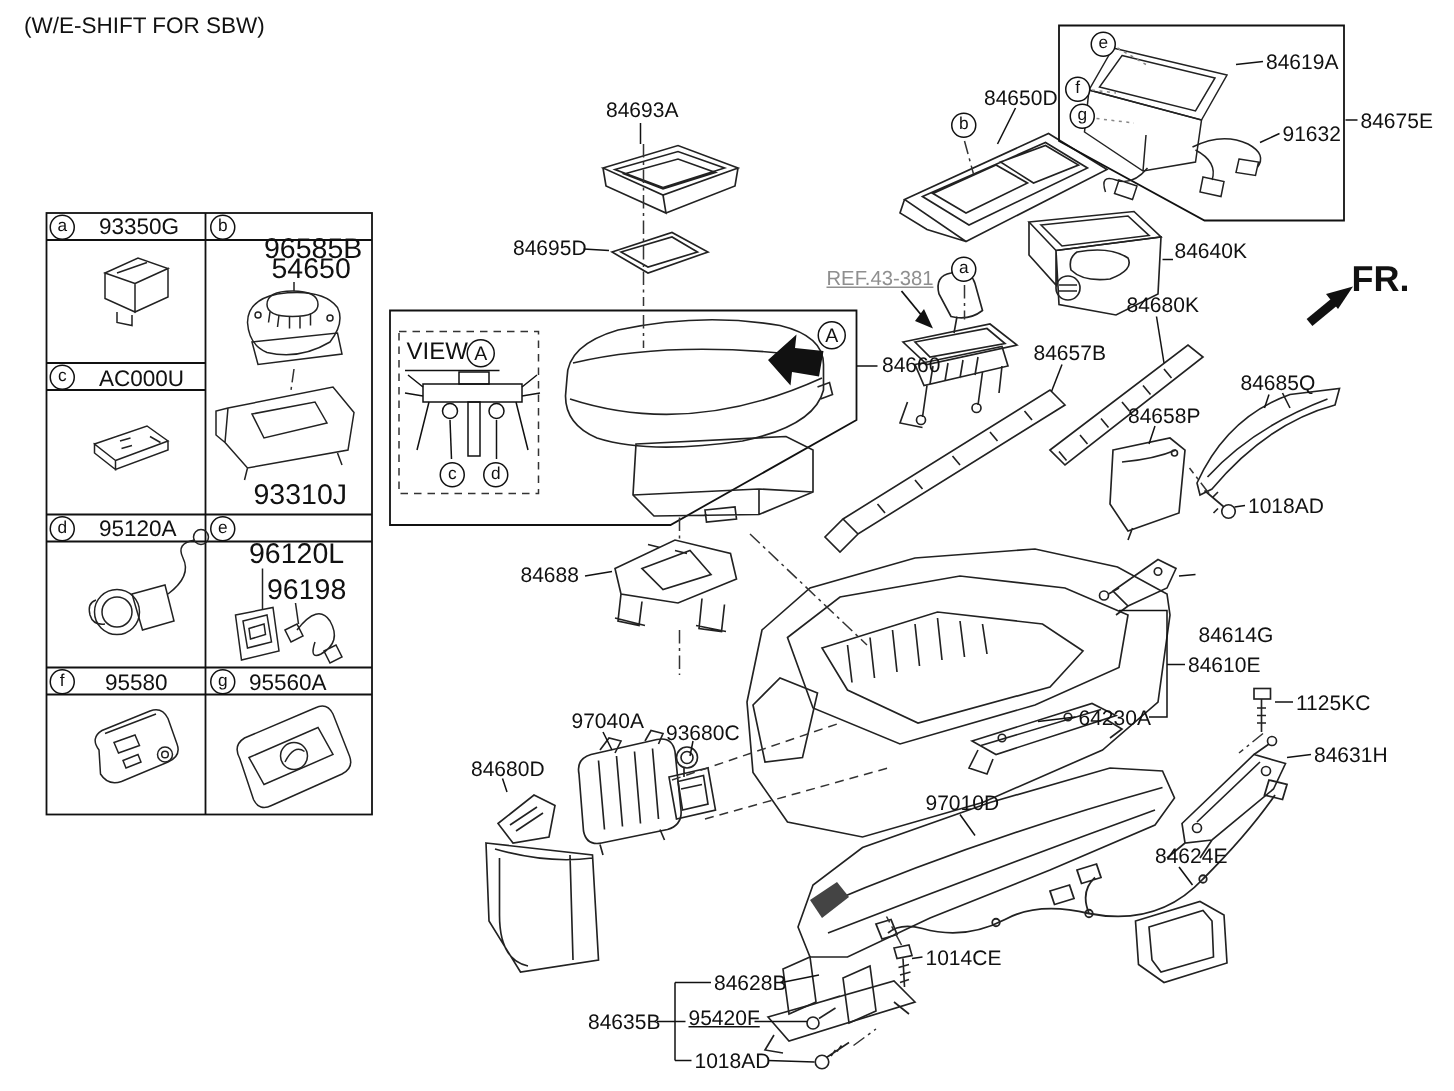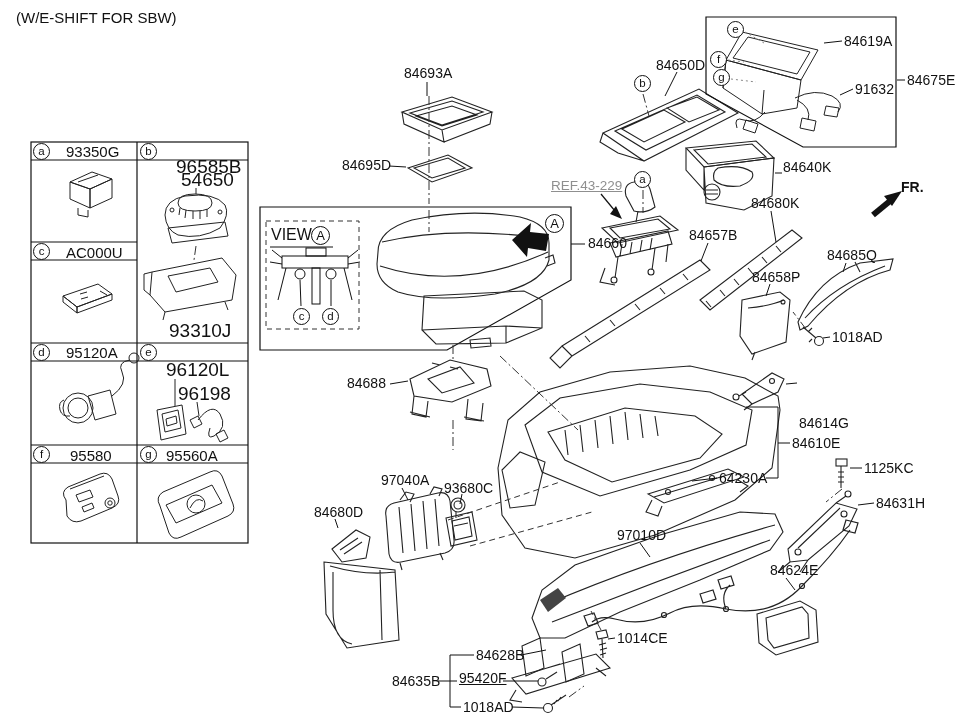--- a/index.html
+++ b/index.html
@@ -3,21 +3,21 @@
 <meta charset="utf-8">
 <style>
   html,body{margin:0;padding:0;background:#ffffff;}
   #canvas{position:relative;width:969px;height:727px;background:#ffffff;overflow:hidden;
           font-family:"Liberation Sans",sans-serif;color:#111;}
   #art{position:absolute;left:0;top:0;}
   .lbl{position:absolute;font-size:14px;line-height:14px;white-space:nowrap;color:#111;letter-spacing:0;}
   .lbl.sm{font-size:19px;line-height:13px;}
   .lbl.big{font-size:15px;line-height:15px;}
   .lbl.title{font-size:15px;line-height:16px;}
-  .lbl.fr{font-size:14px;line-height:18px;font-weight:bold;}
+  .lbl.fr{font-size:24px;line-height:18px;font-weight:bold;}
   .lbl.view{font-size:16px;line-height:18px;}
   .lbl.ref{font-size:13.5px;line-height:14px;color:#8f8f8f;text-decoration:underline;}
   .circ{position:absolute;width:17px;height:17px;border:1.4px solid #111;border-radius:50%;
         display:flex;align-items:center;justify-content:center;font-size:11.5px;line-height:11px;
         background:#fff;box-sizing:border-box;}
   .circ.big{width:19px;height:19px;font-size:13px;}
 </style>
 </head>
 <body>
 
@@ -301,21 +301,21 @@
   </g>
   <g stroke="#111" fill="none">
     <line x1="873" y1="215" x2="890" y2="201" stroke-width="6"></line>
     <line x1="601" y1="194" x2="615" y2="211" stroke-width="1.2"></line>
   </g>
 </svg>
 
   <div class="lbl title" style="left:16px;top:10px;">(W/E-SHIFT FOR SBW)</div>
   <div class="lbl fr" style="left:901px;top:178px;">FR.</div>
   <div class="lbl view" style="left:271px;top:226px;">VIEW</div>
-  <div class="lbl ref" style="left:551px;top:179px;">REF.43-229</div>
+  <div class="lbl ref" style="left:551px;top:179px;">REF.43-381</div>
 
   <div class="lbl" style="left:404px;top:66px;">84693A</div>
   <div class="lbl" style="left:342px;top:158px;">84695D</div>
   <div class="lbl" style="left:588px;top:236px;">84660</div>
   <div class="lbl" style="left:347px;top:376px;">84688</div>
   <div class="lbl" style="left:656px;top:58px;">84650D</div>
   <div class="lbl" style="left:844px;top:34px;">84619A</div>
   <div class="lbl" style="left:855px;top:82px;">91632</div>
   <div class="lbl" style="left:907px;top:73px;">84675E</div>
   <div class="lbl" style="left:783px;top:160px;">84640K</div>

